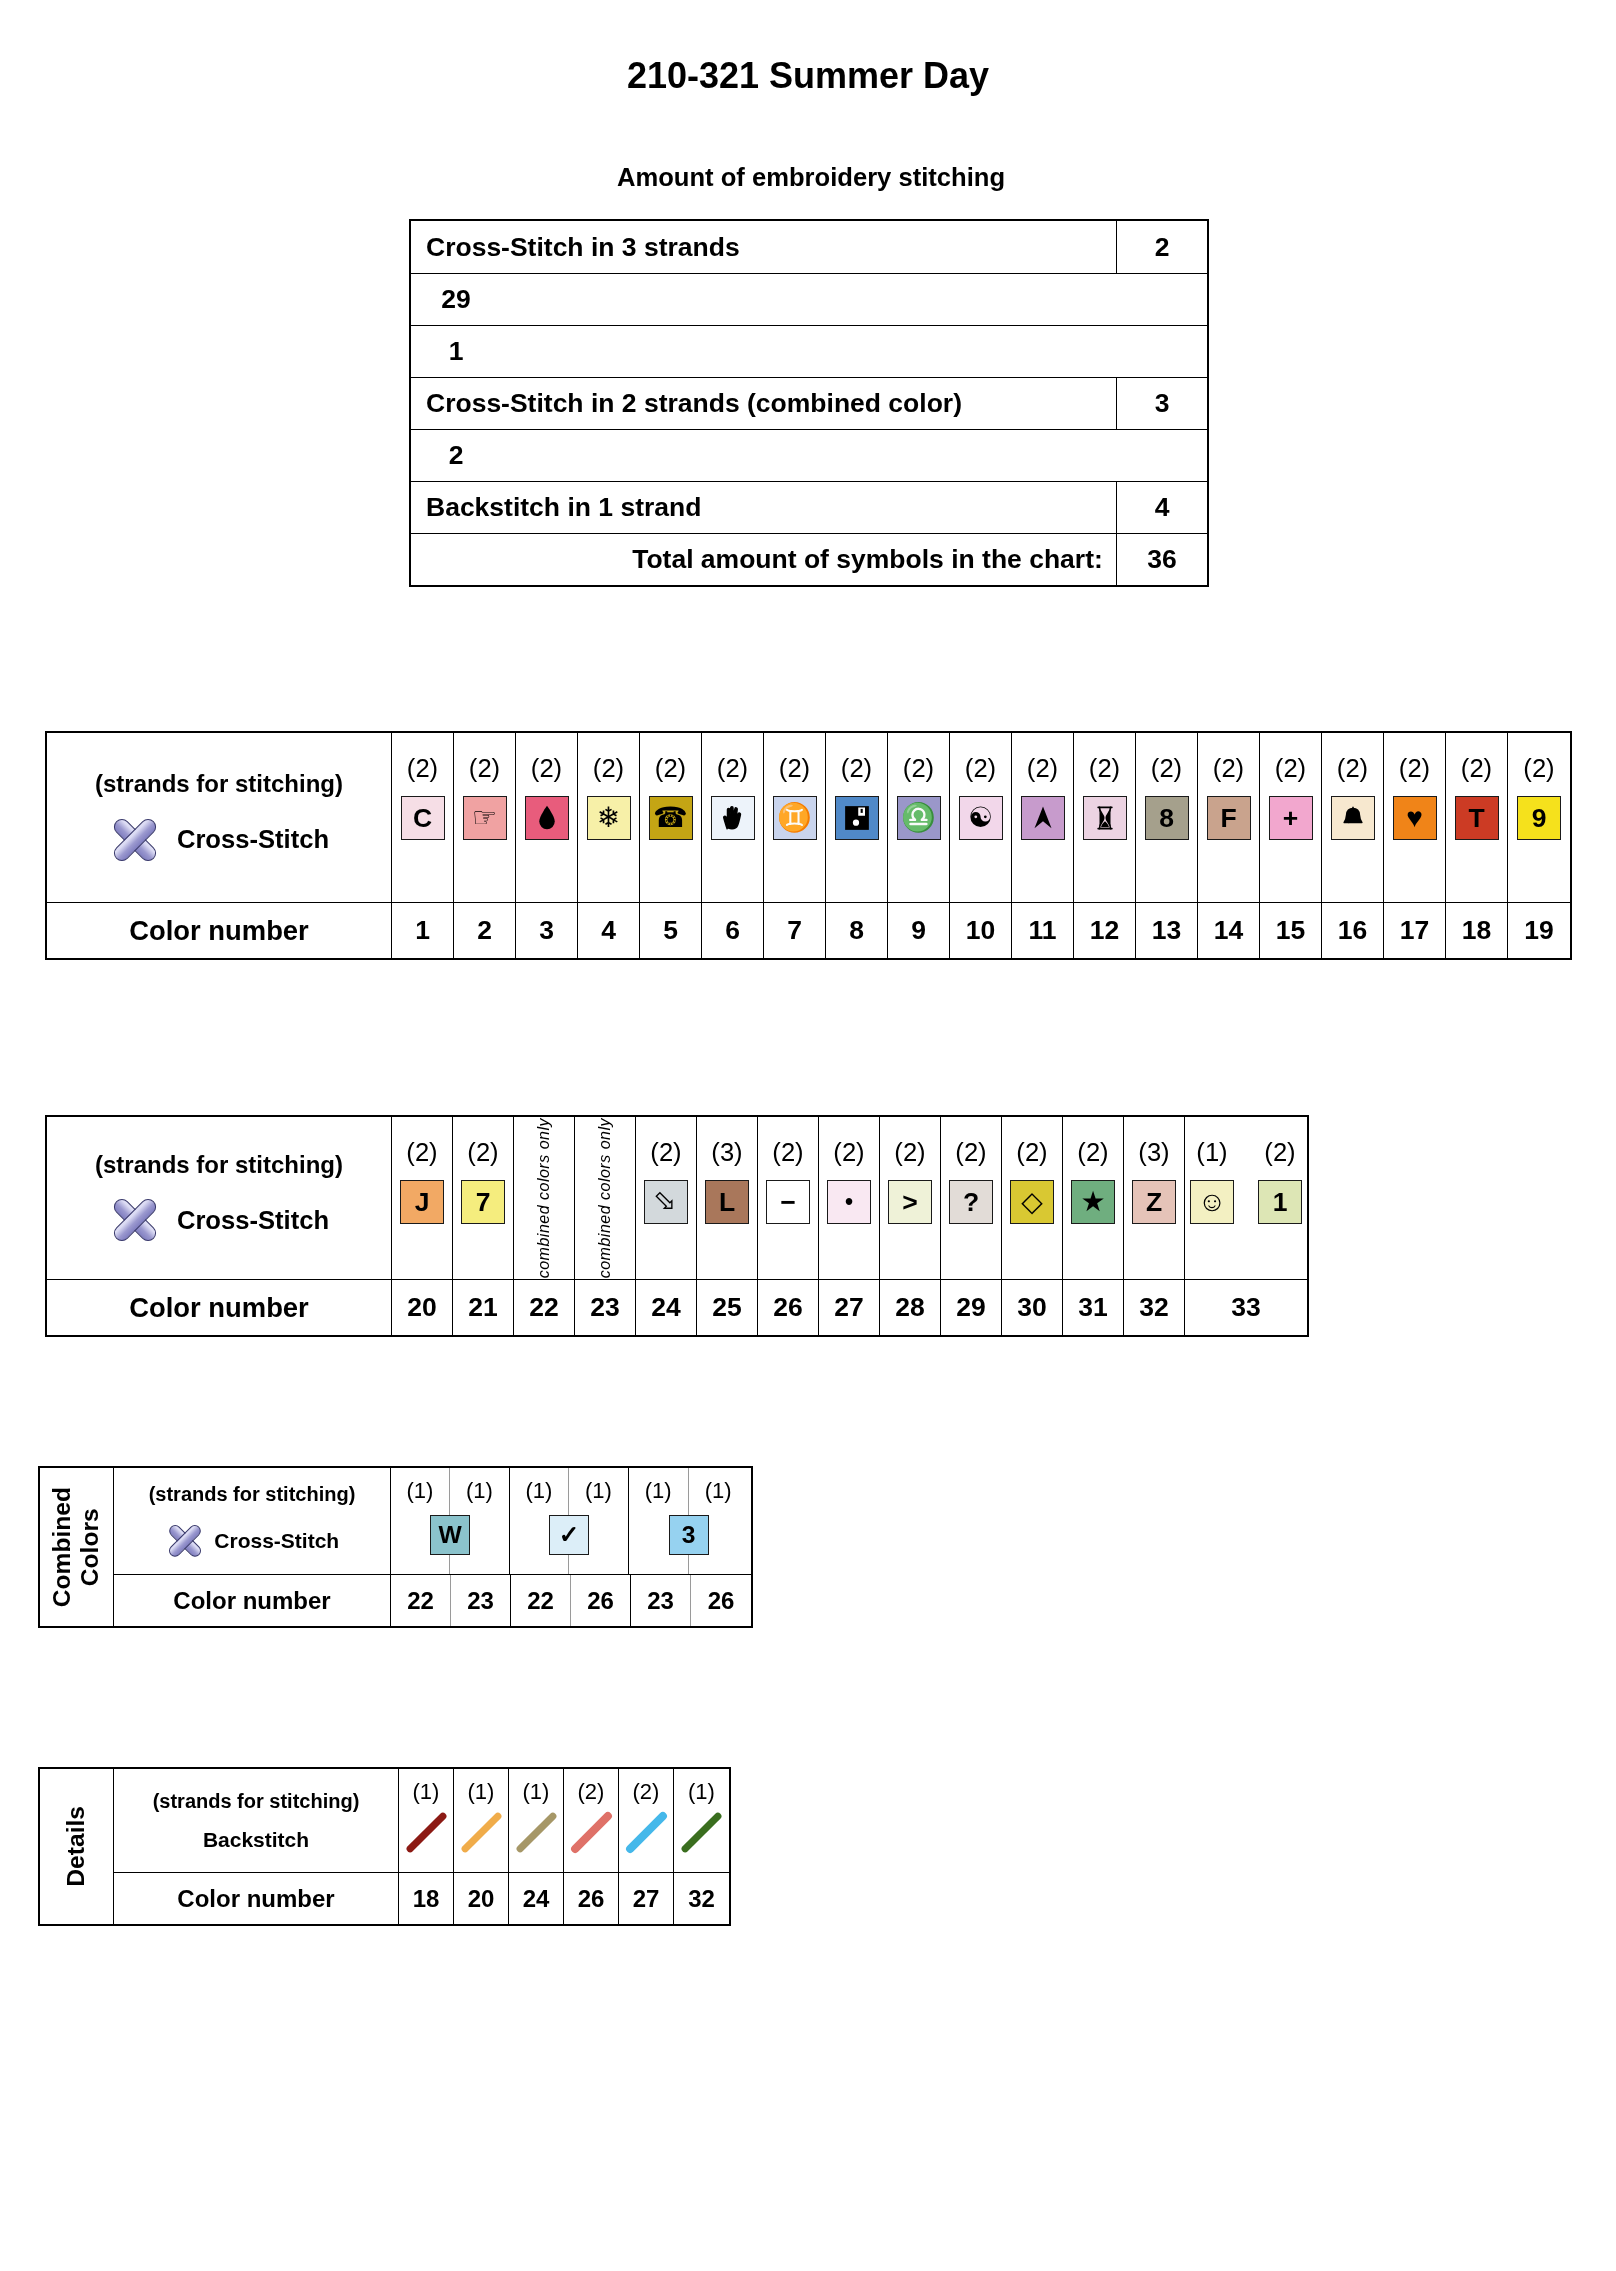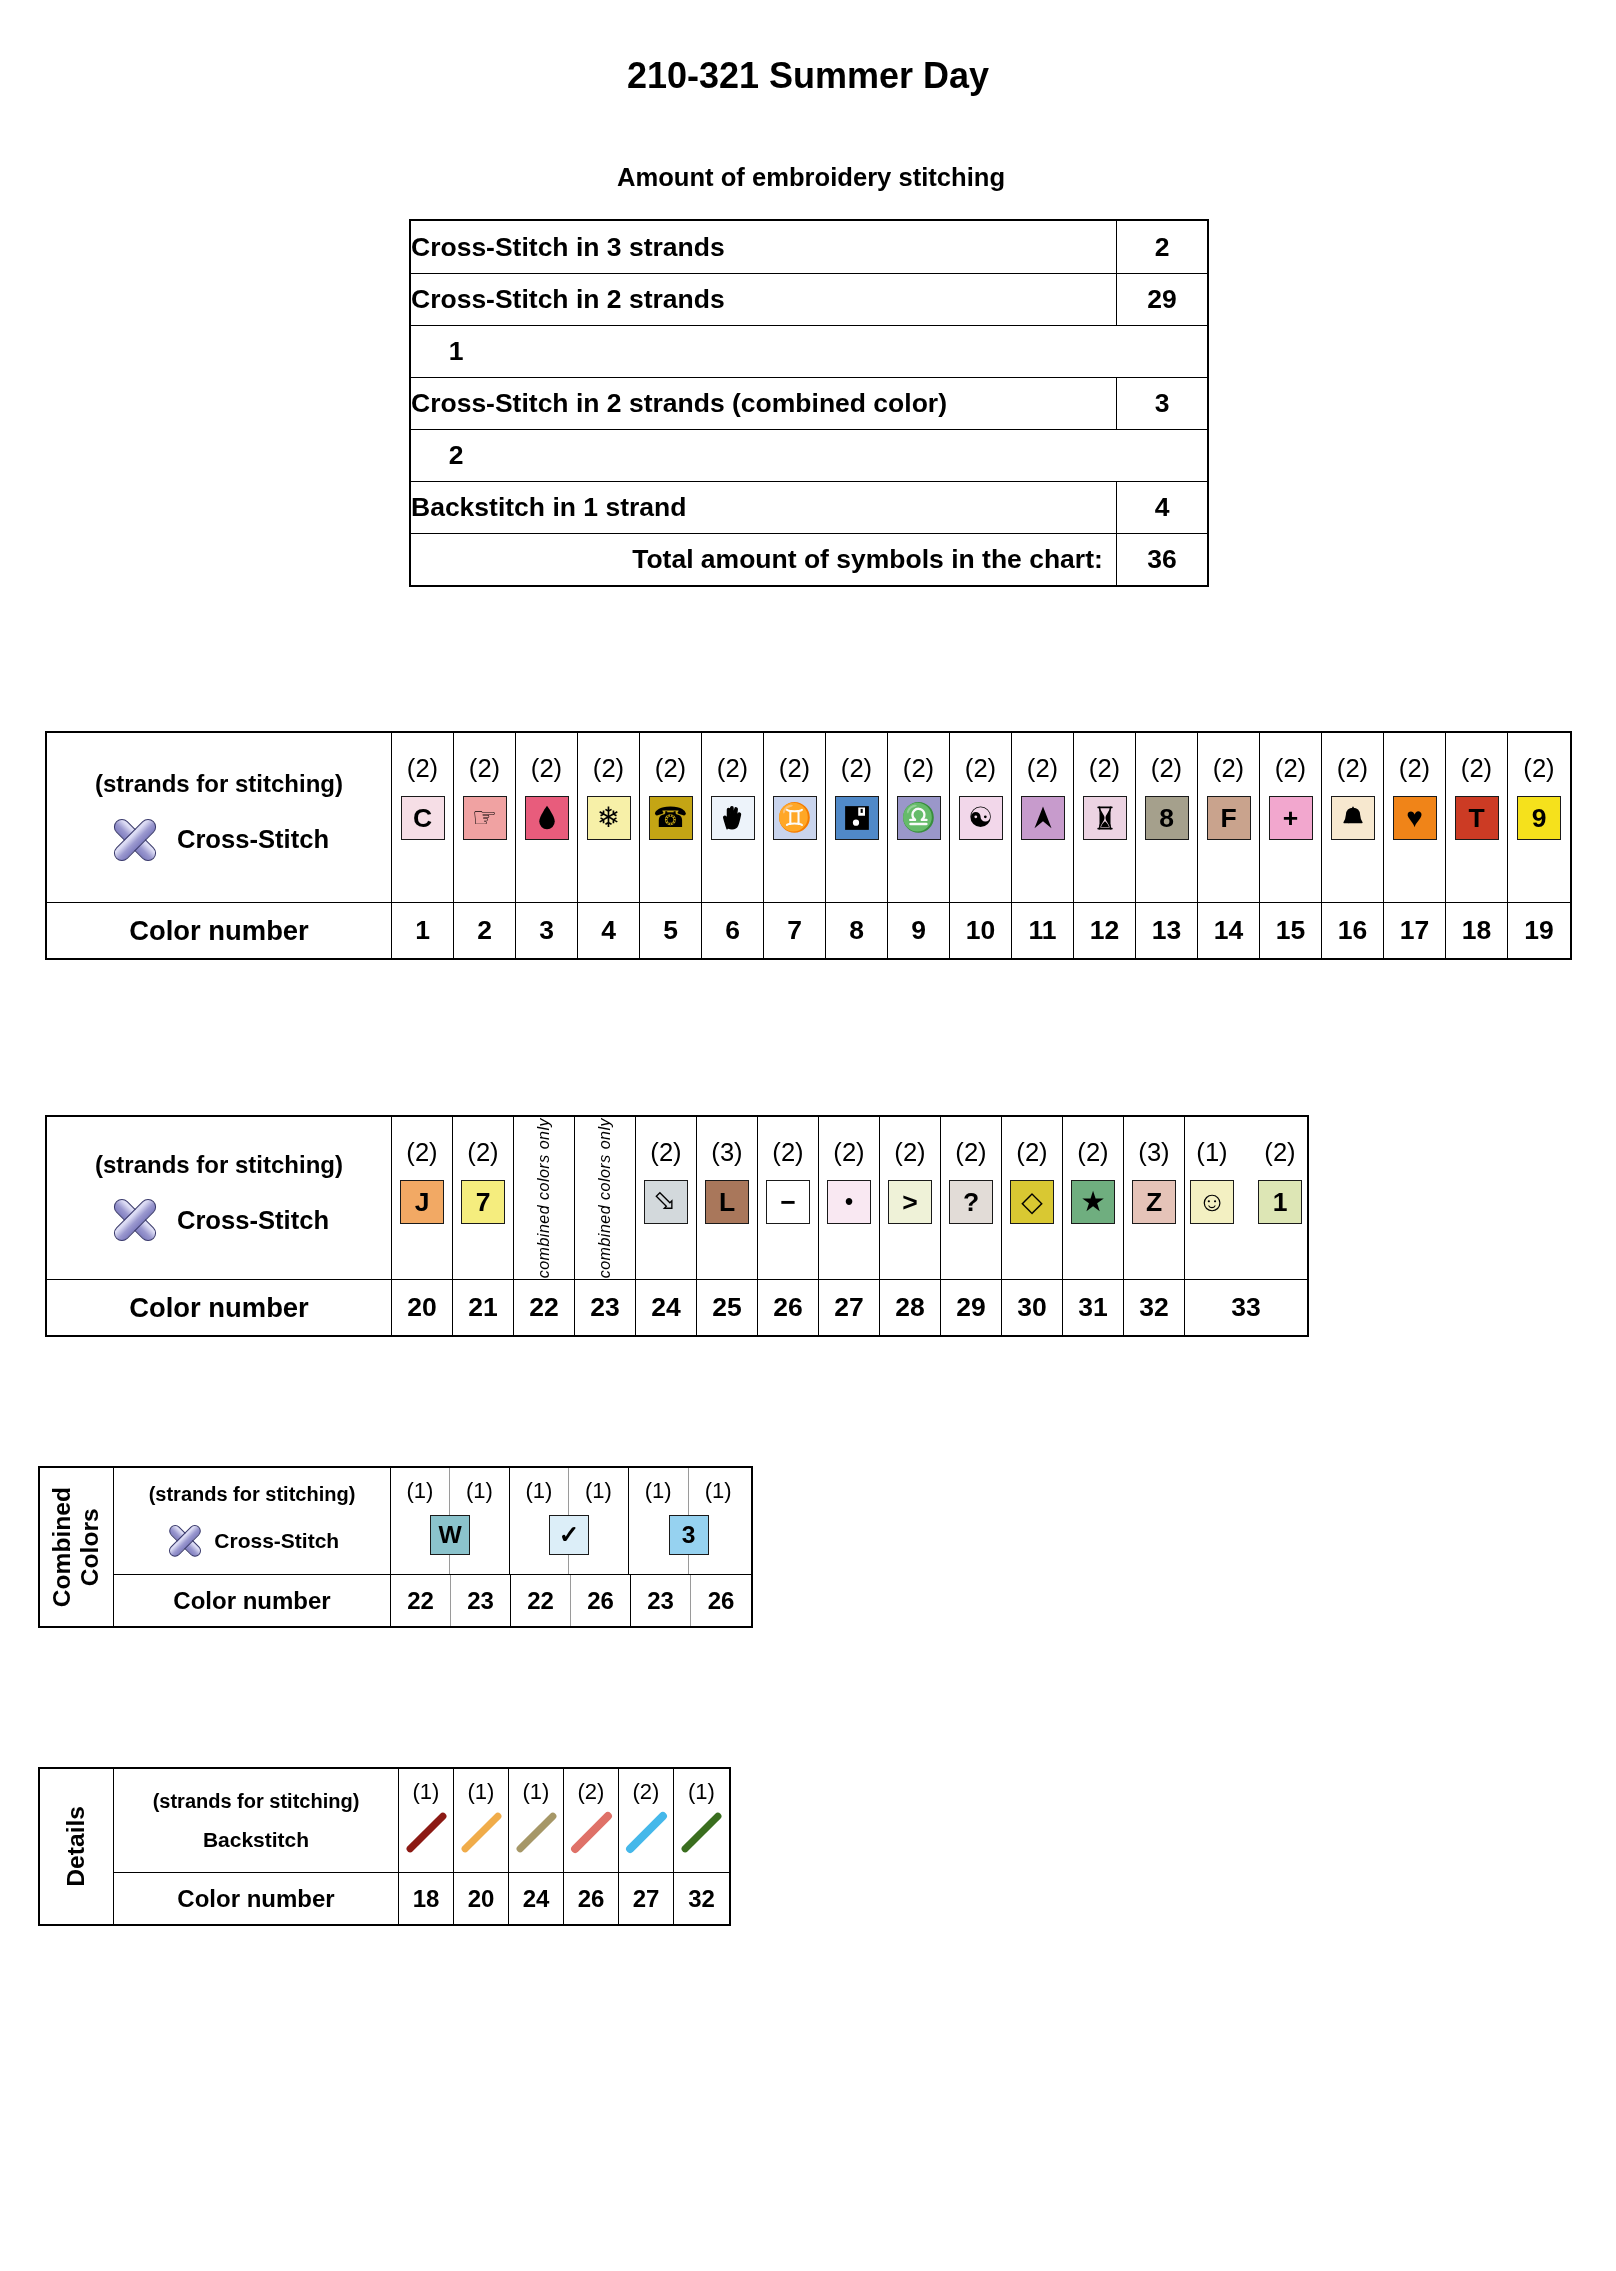--- a/index.html
+++ b/index.html
@@ -9,21 +9,21 @@
 
   .title{position:absolute;top:55px;left:0;width:100%;text-align:center;
          font-size:36px;font-weight:bold;margin:0}
   .subtitle{position:absolute;top:163px;left:411px;width:800px;text-align:center;
             font-size:25.6px;font-weight:bold;margin:0}
 
   
   #summary{position:absolute;left:409px;top:219px;width:800px;border:2.8px solid #000}
   .srow{display:flex;height:52px;border-top:1.9px solid #000}
   .srow:first-child{border-top:none}
-  .slabel{flex:1;display:flex;align-items:center;
+  .slabel{flex:1;display:flex;align-items:center;padding-left:15px;
           font-weight:bold;font-size:26.5px;border-right:1.9px solid #000}
   .slabel.total{justify-content:flex-end;padding-right:13.2px}
   .svalue{width:90px;display:flex;align-items:center;justify-content:center;
           font-weight:bold;font-size:26.5px}
 
   
   .ptable{position:absolute;border:2.8px solid #000;background:#fff}
   #palette1{left:45px;top:731px}
   #palette2{left:45px;top:1115px}
   #combined{left:38px;top:1466px;display:flex}
@@ -99,21 +99,20 @@
 
 <div class="page">
   <h1 class="title">210-321 Summer Day</h1>
   <h2 class="subtitle">Amount of embroidery stitching</h2>
   <div id="summary">
   <div class="srow">
     <div class="slabel">Cross-Stitch in 3 strands</div>
     <div class="svalue">2</div>
   </div>
   <div class="srow">
-    <div class="slabel">Cross-Stitch in 2 strands</div>
     <div class="svalue">29</div>
   </div>
   <div class="srow">
     <div class="svalue">1</div>
   </div>
   <div class="srow">
     <div class="slabel">Cross-Stitch in 2 strands (combined color)</div>
     <div class="svalue">3</div>
   </div>
   <div class="srow">

